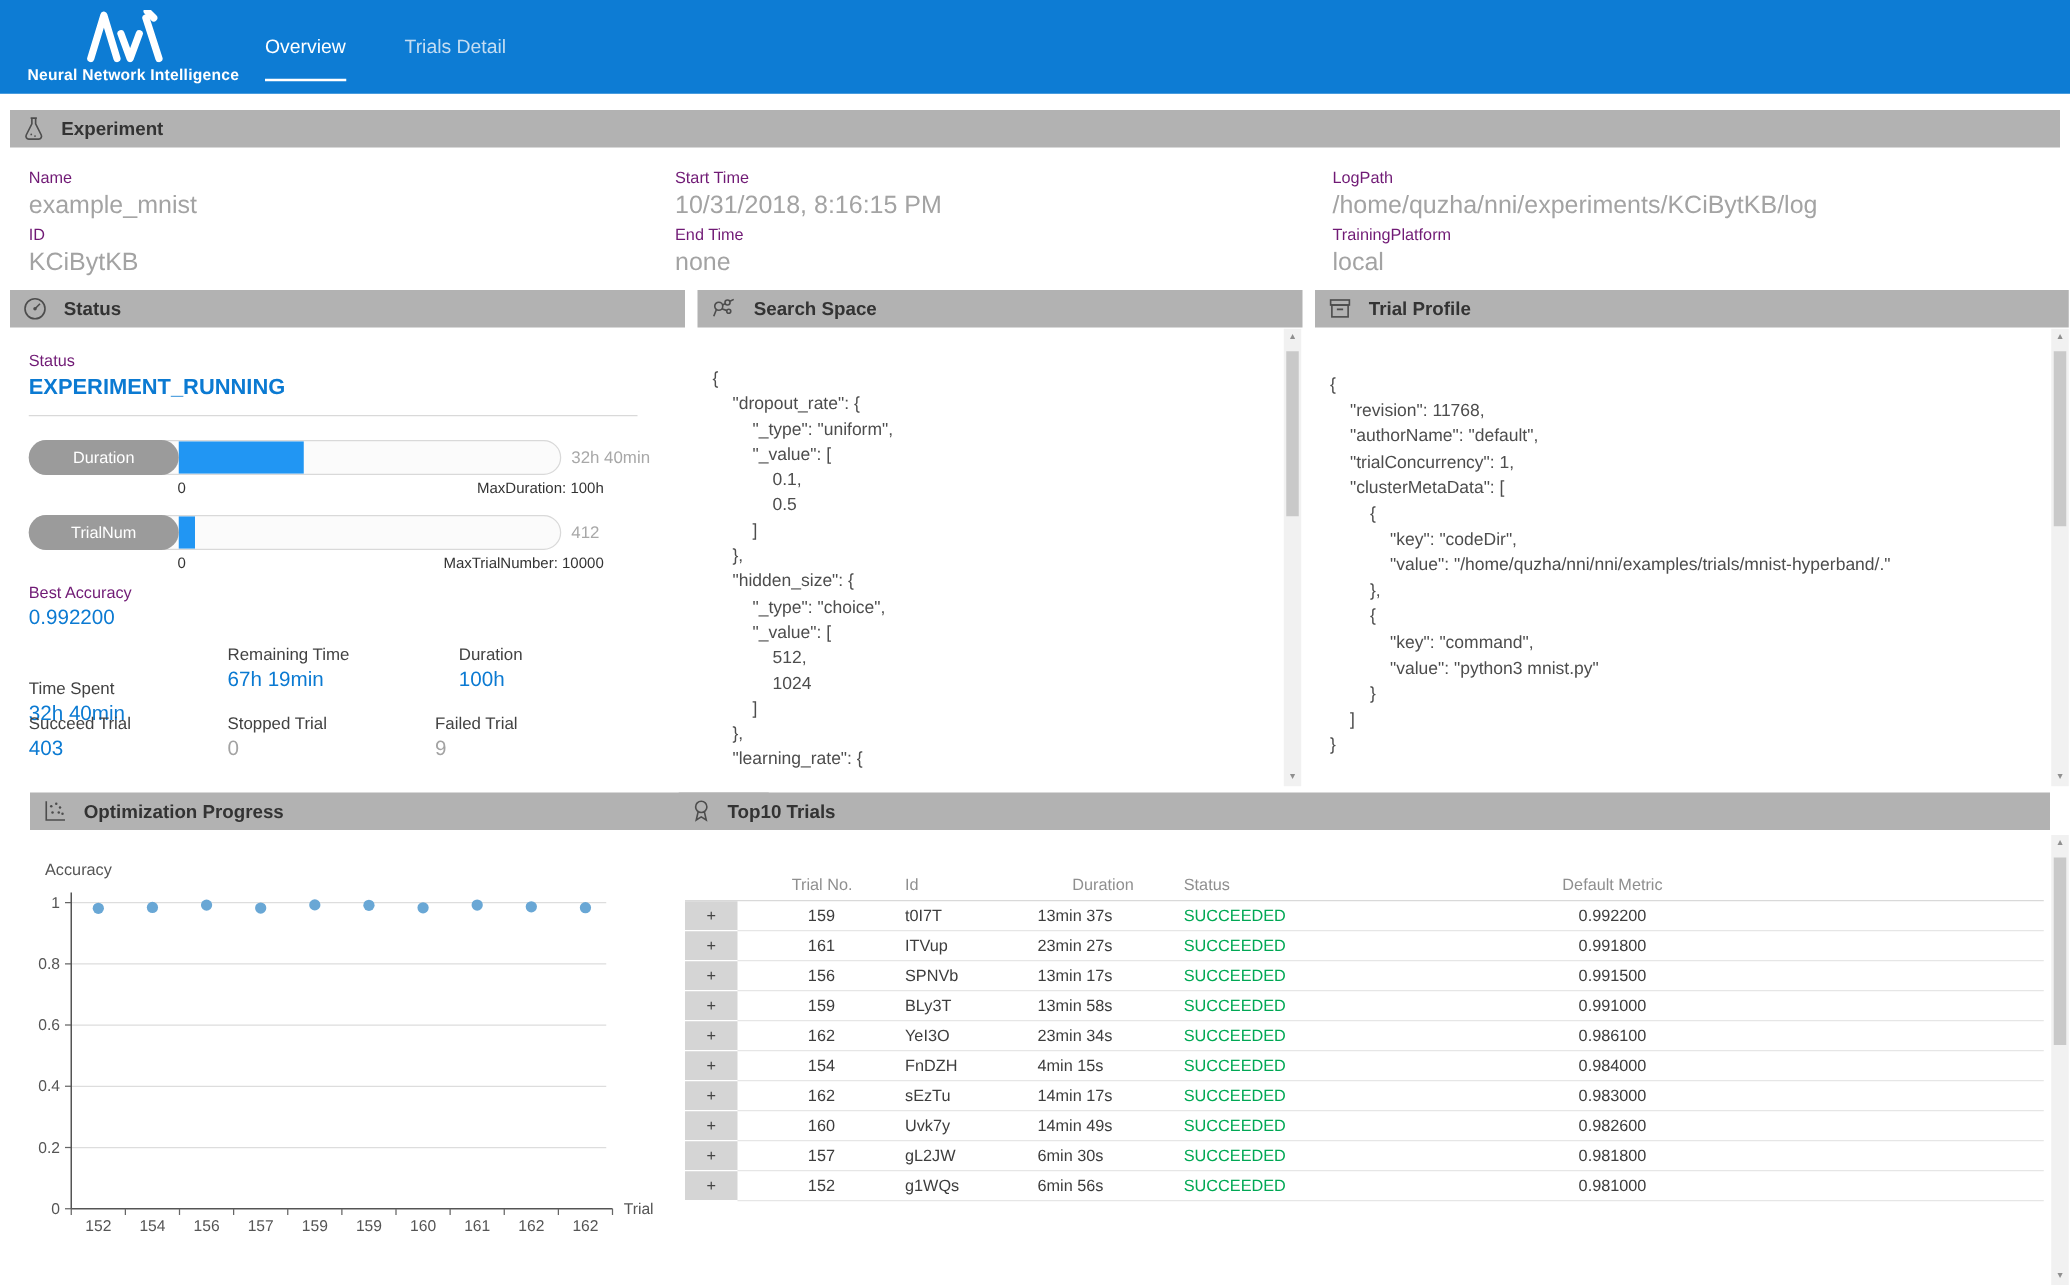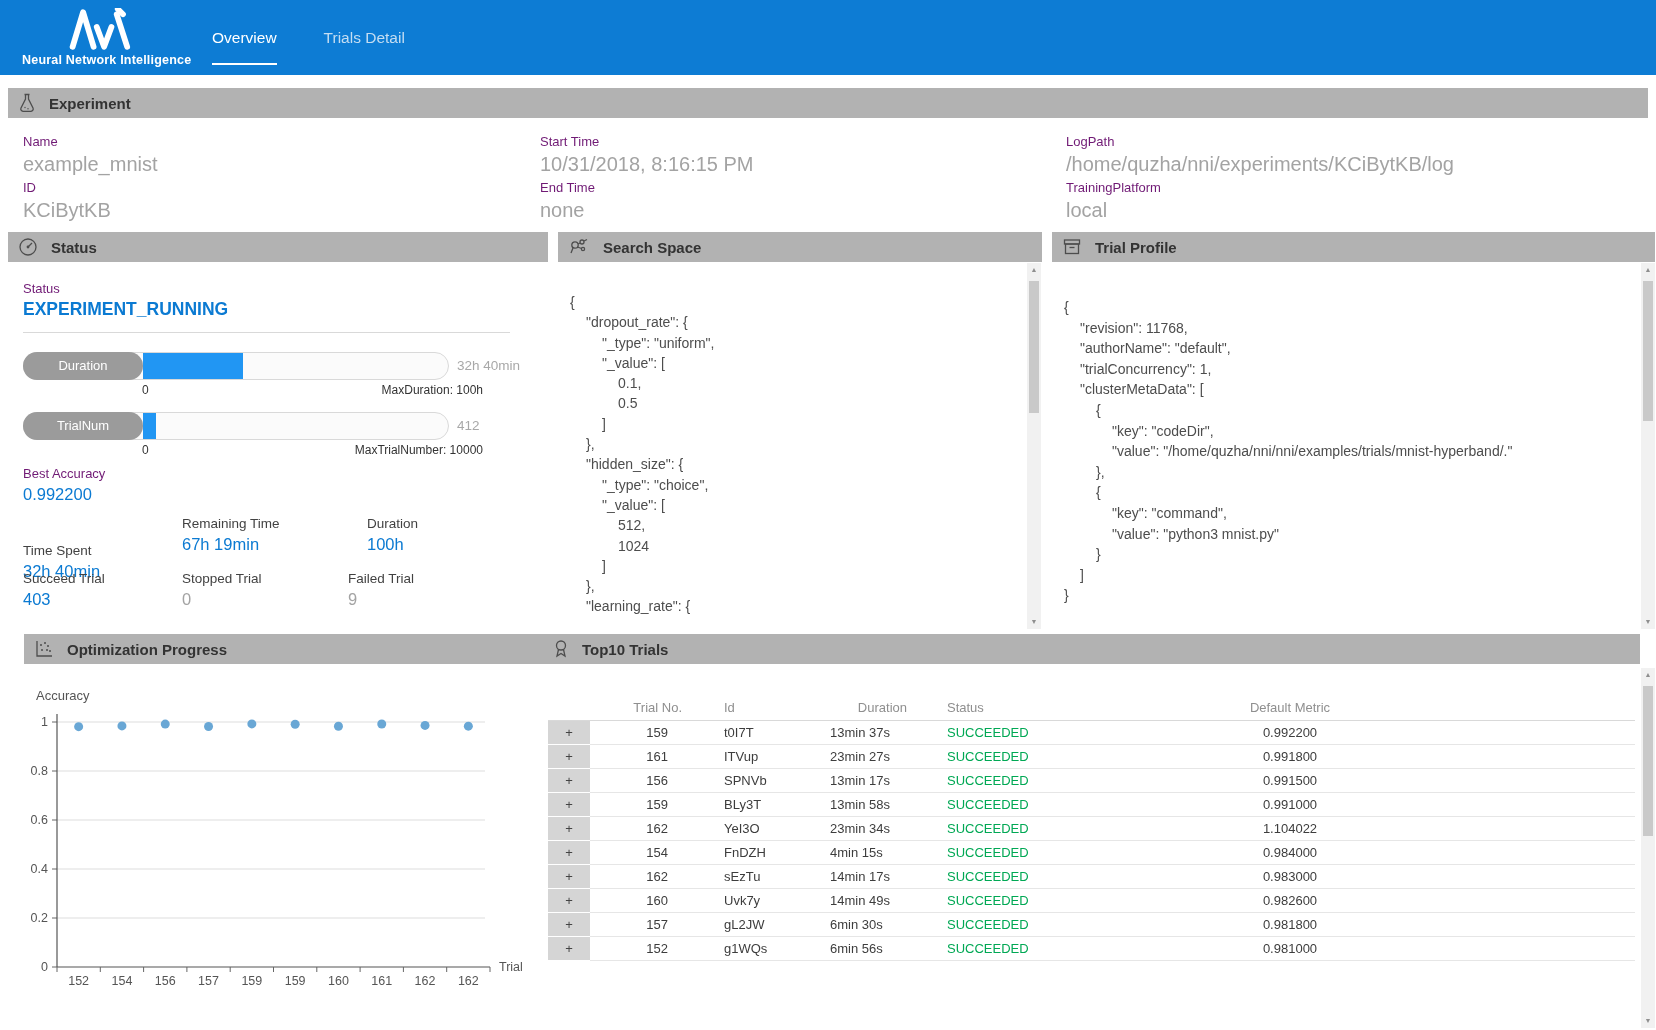--- a/index.html
+++ b/index.html
@@ -384,21 +384,21 @@
           <div class="cell c-status succ">SUCCEEDED</div>
           <div class="cell c-metric">0.991000</div>
           <div class="rowline"></div>
         </div>
         <div class="trow" style="top: 133px;">
           <div class="expand">+</div>
           <div class="cell c-trial">162</div>
           <div class="cell c-id">YeI3O</div>
           <div class="cell c-dur">23min 34s</div>
           <div class="cell c-status succ">SUCCEEDED</div>
-          <div class="cell c-metric">1.104022</div>
+          <div class="cell c-metric">0.986100</div>
           <div class="rowline"></div>
         </div>
         <div class="trow" style="top: 157px;">
           <div class="expand">+</div>
           <div class="cell c-trial">154</div>
           <div class="cell c-id">FnDZH</div>
           <div class="cell c-dur">4min 15s</div>
           <div class="cell c-status succ">SUCCEEDED</div>
           <div class="cell c-metric">0.984000</div>
           <div class="rowline"></div>

